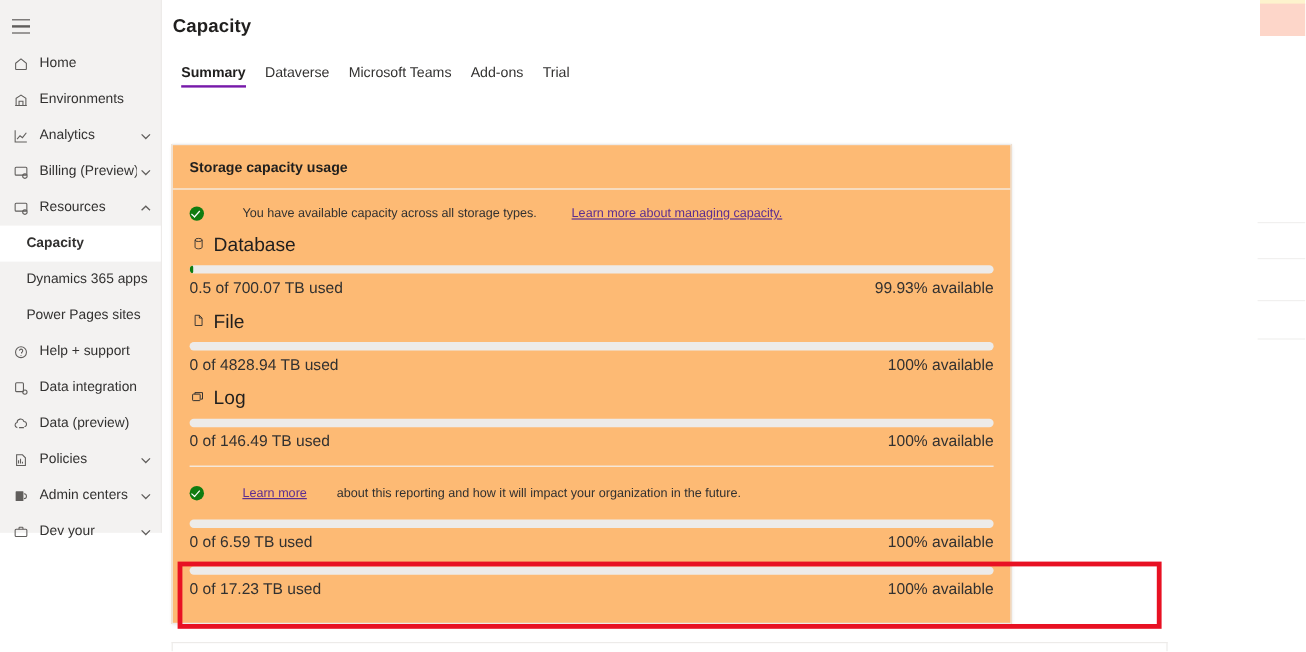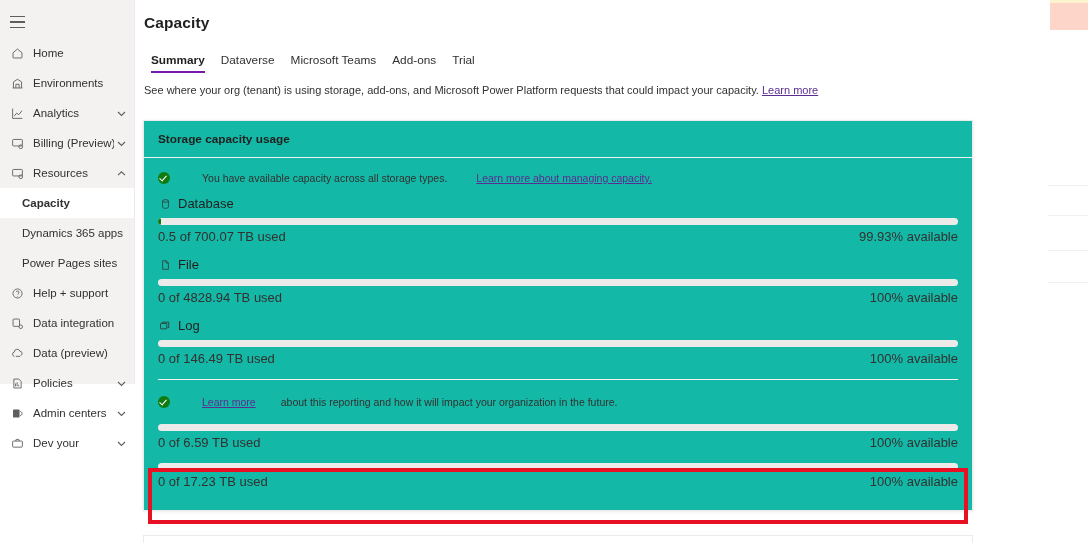--- a/index.html
+++ b/index.html
@@ -8,21 +8,21 @@
     width: 1088px; height: 543px;
     overflow: hidden;
     background: #ffffff;
     font-family: "Liberation Sans", sans-serif;
     -webkit-font-smoothing: antialiased;
   }
   #app { position: relative; width: 1088px; height: 543px; display: flex; background:#fff; }
 
   
   .sidebar {
-    width: 135px; height: 384px;
+    width: 135px; height: 444px;
     background: #f3f2f1;
     border-right: 1px solid #edebe9;
     flex: 0 0 135px;
     position: relative;
     padding-top: 0;
   }
   .hamburger {
     width: 44px; height: 32px;
     display: flex; flex-direction: column; justify-content: center;
     align-items: flex-start;
@@ -91,22 +91,22 @@
   .subtext {
     font-size: 11px; color: #323130;
     margin: 11px 0 0 9px;
   }
   .subtext a { color: #5c2d91; text-decoration: underline; }
 
   
   .card {
     position: absolute;
     left: 8px; top: 120px;
-    width: 830px;
-    background: #14b8a6;
+    width: 700px;
+    background: #fdba74;
     border: 1px solid #edebe9;
     box-shadow: 0 1.2px 3.6px rgba(0,0,0,.10), 0 .3px .9px rgba(0,0,0,.08);
   }
   .card-head {
     font-size: 11.8px; font-weight: 600; color: #201f1e;
     padding: 11px 0 11px 14px;
     border-bottom: 1px solid #f3f2f1;
   }
   .card-body { padding: 0 14px 8px 14px; }
 
@@ -126,22 +126,22 @@
     left: 3.4px; top: 2px;
     width: 3.2px; height: 6px;
     border: solid #fff; border-width: 0 1.4px 1.4px 0;
     transform: rotate(42deg);
   }
   .msg a { color: #5c2d91; text-decoration: underline; }
   .msg.info { padding: 16px 0 16px 0; border-top: 1px solid #f3f2f1; }
 
   .storage-row { padding: 0 0 3px 0; position: relative; }
   .st-title {
-    display: flex; align-items: flex-end;
-    font-size: 13px; color: #201f1e;
+    display: flex; align-items: flex-start;
+    font-size: 16px; color: #201f1e;
     margin-bottom: 7px;
   }
   .st-title .sico {
     width: 14px; height: 14px; flex: 0 0 14px;
     margin-right: 6px; display:flex; align-items:center; justify-content:center;
     color:#323130;
   }
   .bar {
     height: 7px; background: #edebe9; border-radius: 3.5px;
     width: 100%; overflow: hidden; position: relative;
@@ -344,24 +344,20 @@
     <div class="page-title">Capacity</div>
 
     <div class="tabs" id="tabs">
         <div class="tab active">Summary</div>
         <div class="tab">Dataverse</div>
         <div class="tab">Microsoft Teams</div>
         <div class="tab">Add-ons</div>
         <div class="tab">Trial</div>
       </div>
 
-    <div class="subtext">
-      <span>See where your org (tenant) is using storage, add-ons, and Microsoft Power Platform requests that could impact your capacity.</span>
-      <a href="#">Learn more</a>
-    </div>
 
     <div class="card">
       <div class="card-head">Storage capacity usage</div>
       <div class="card-body">
 
         <div class="msg">
           <span class="check"></span>
           <span>You have available capacity across all storage types.</span>
           <a href="#" style="margin-left:4px">Learn more about managing capacity.</a>
         </div>

